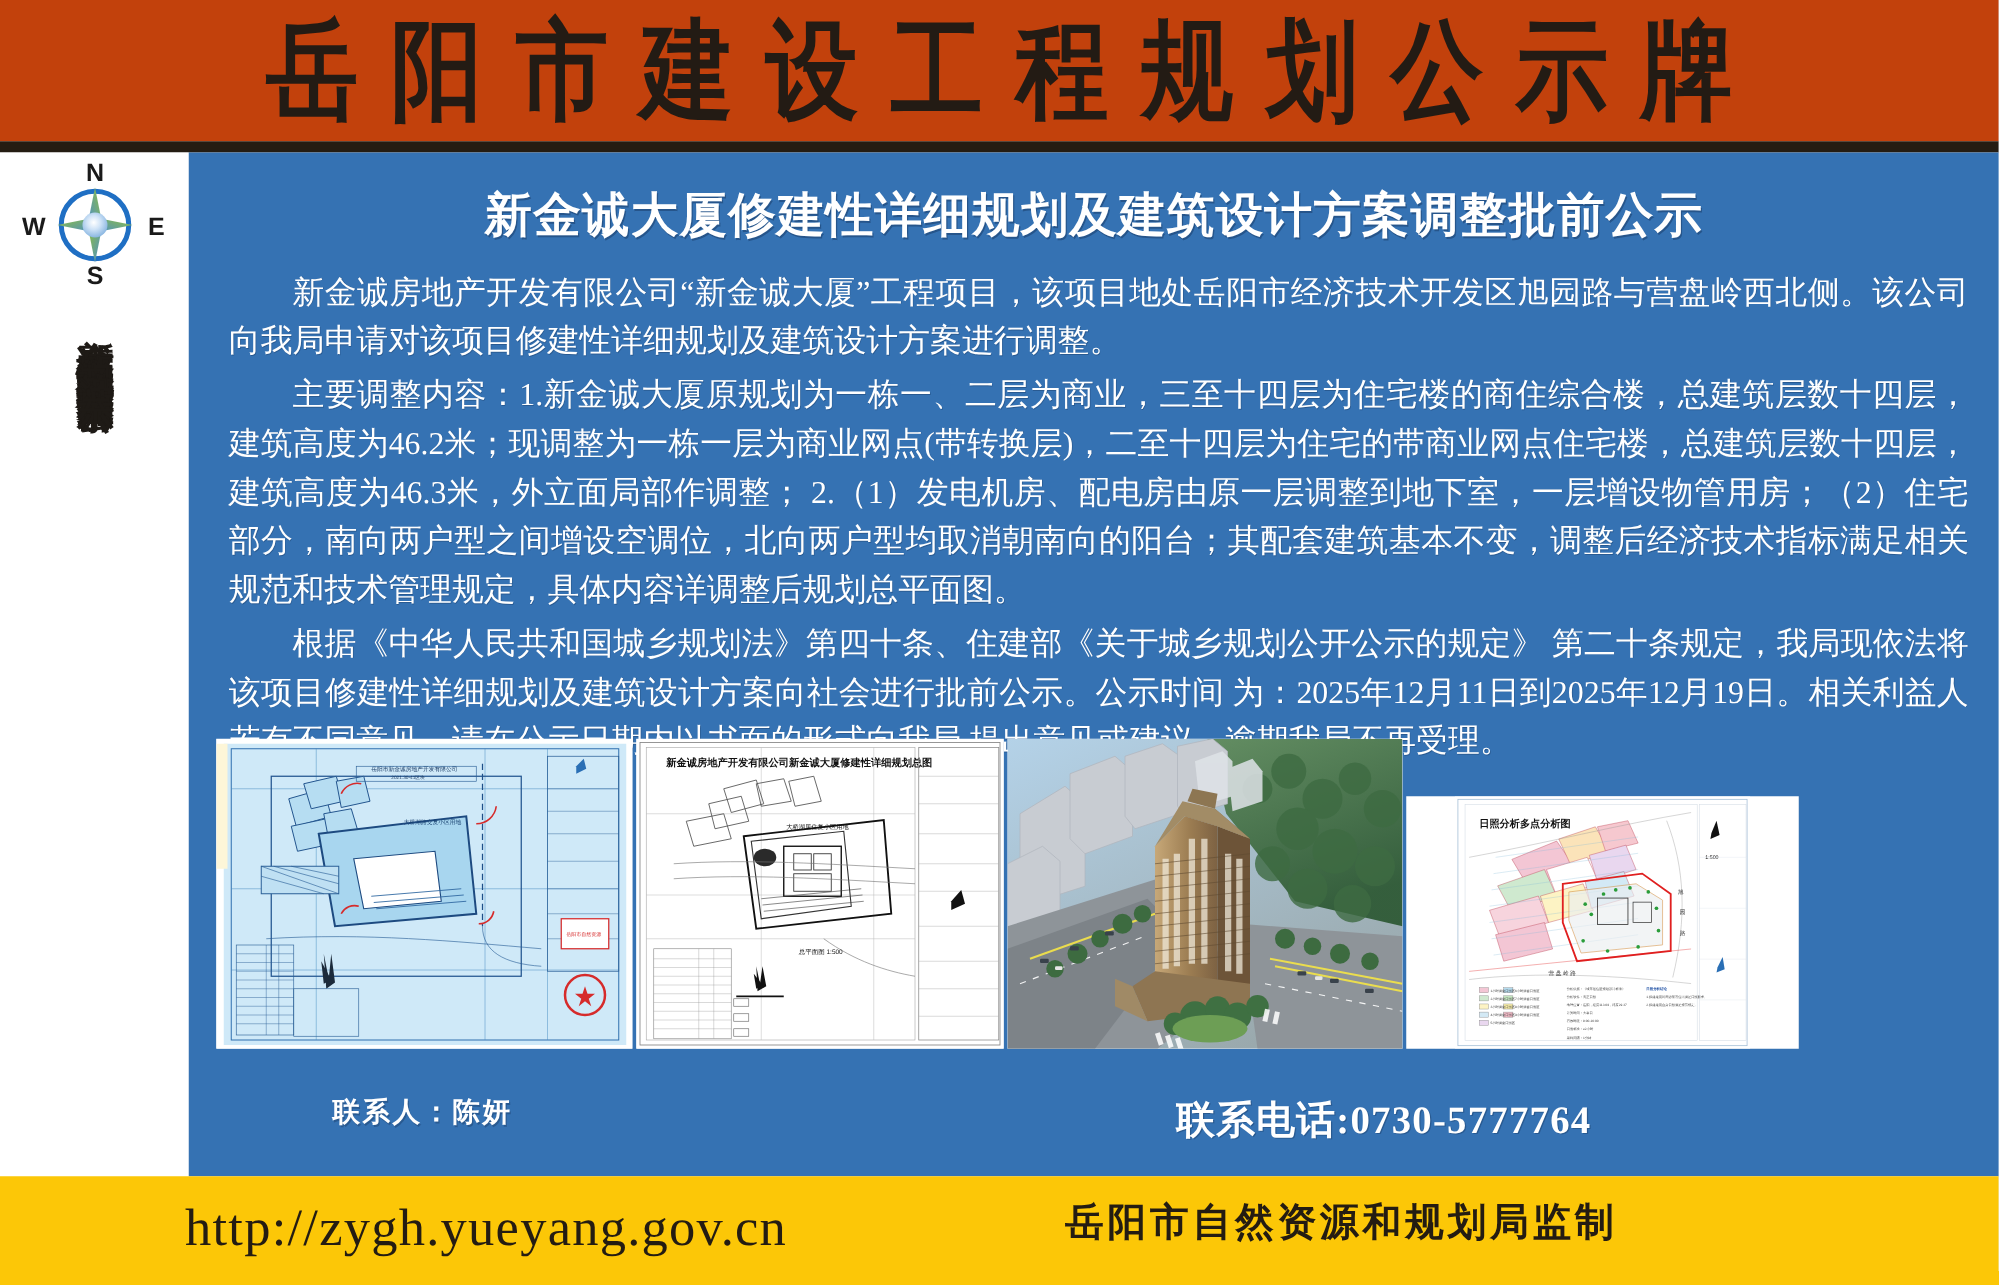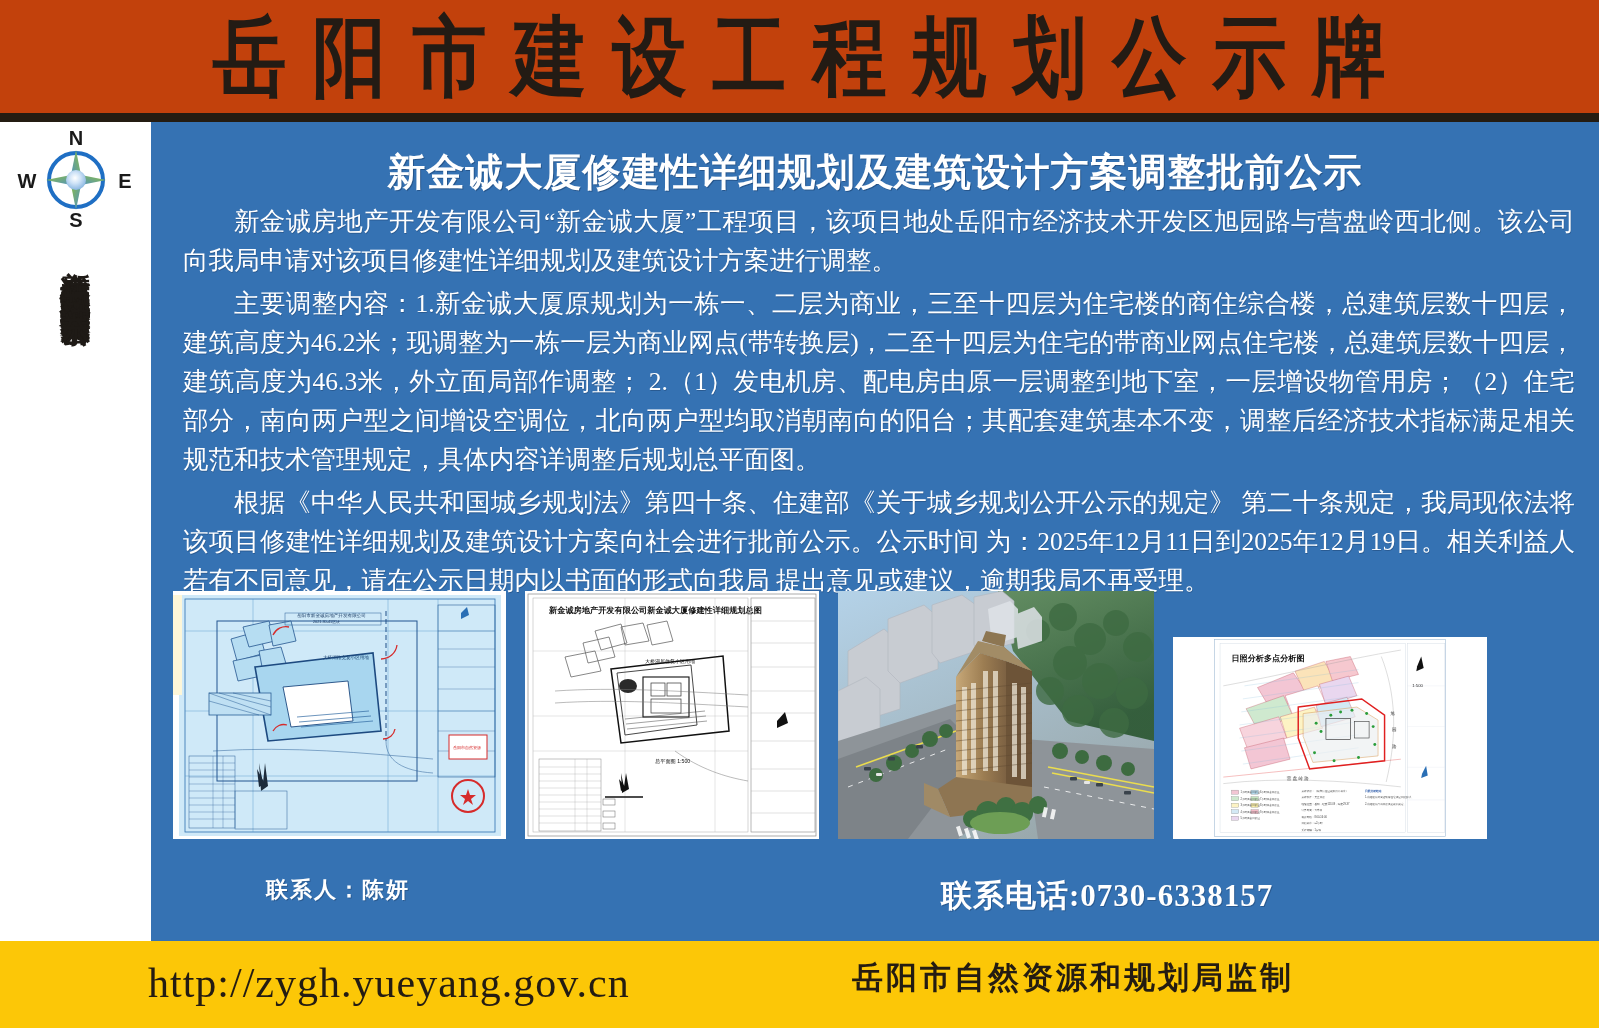--- a/index.html
+++ b/index.html
@@ -59,33 +59,33 @@
     position:absolute;left:151px;top:122px;width:1448px;height:819px;
     background:#3572B3;
   }
   .headline{
     position:absolute;left:0;top:25px;width:1448px;text-align:center;
     font-family:"Liberation Serif","DejaVu Serif",serif;
     font-weight:bold;font-size:38px;color:#ffffff;letter-spacing:1px;
     text-shadow:1px 1px 0 rgba(20,50,90,.45);
   }
   .bodytext{
-    position:absolute;left:32px;top:80px;width:1392px;
+    position:absolute;left:32px;top:92px;width:1392px;
     color:#ffffff;
     font-family:"Liberation Serif","DejaVu Serif",serif;
     font-size:25.5px;line-height:39px;
     text-align:justify;text-justify:inter-ideograph;
     text-shadow:0.5px 0.5px 0 rgba(25,55,95,.40);
   }
   .bodytext p{margin:0 0 4px 0;text-indent:2em;}
 
   
   .imgstrip{
     position:absolute;left:22px;top:469px;width:1404px;height:248px;
-    display:flex;gap:19px;align-items:stretch;
+    display:flex;gap:3px;align-items:stretch;
   }
   .thumb{position:relative;overflow:hidden;background:#fff;}
   .thumb svg{display:block;width:100%;height:100%;}
   .t1{width:333px;}
   .t2{width:294px;}
   .t3{width:316px;}
   .t4{width:314px;margin-top:46px;}
 
   
   .contact{
@@ -602,21 +602,21 @@
           </g>
           <g transform="translate(258,168)">
             <path d="M0,0 l5,-10 l2,12 l-8,3z" fill="#2a6fb5"></path>
           </g>
         </svg>
       </div>
     </div>
 
     <div class="contact">
       <div class="contact-person">联系人：陈妍</div>
-      <div class="contact-phone">联系电话:0730-6338157</div>
+      <div class="contact-phone">联系电话:0730-5777764</div>
     </div>
   </div>
 
   <div class="footer">
     <div class="footer-url">http://zygh.yueyang.gov.cn</div>
     <div class="footer-org">岳阳市自然资源和规划局监制</div>
   </div>
 
 </div>
 

